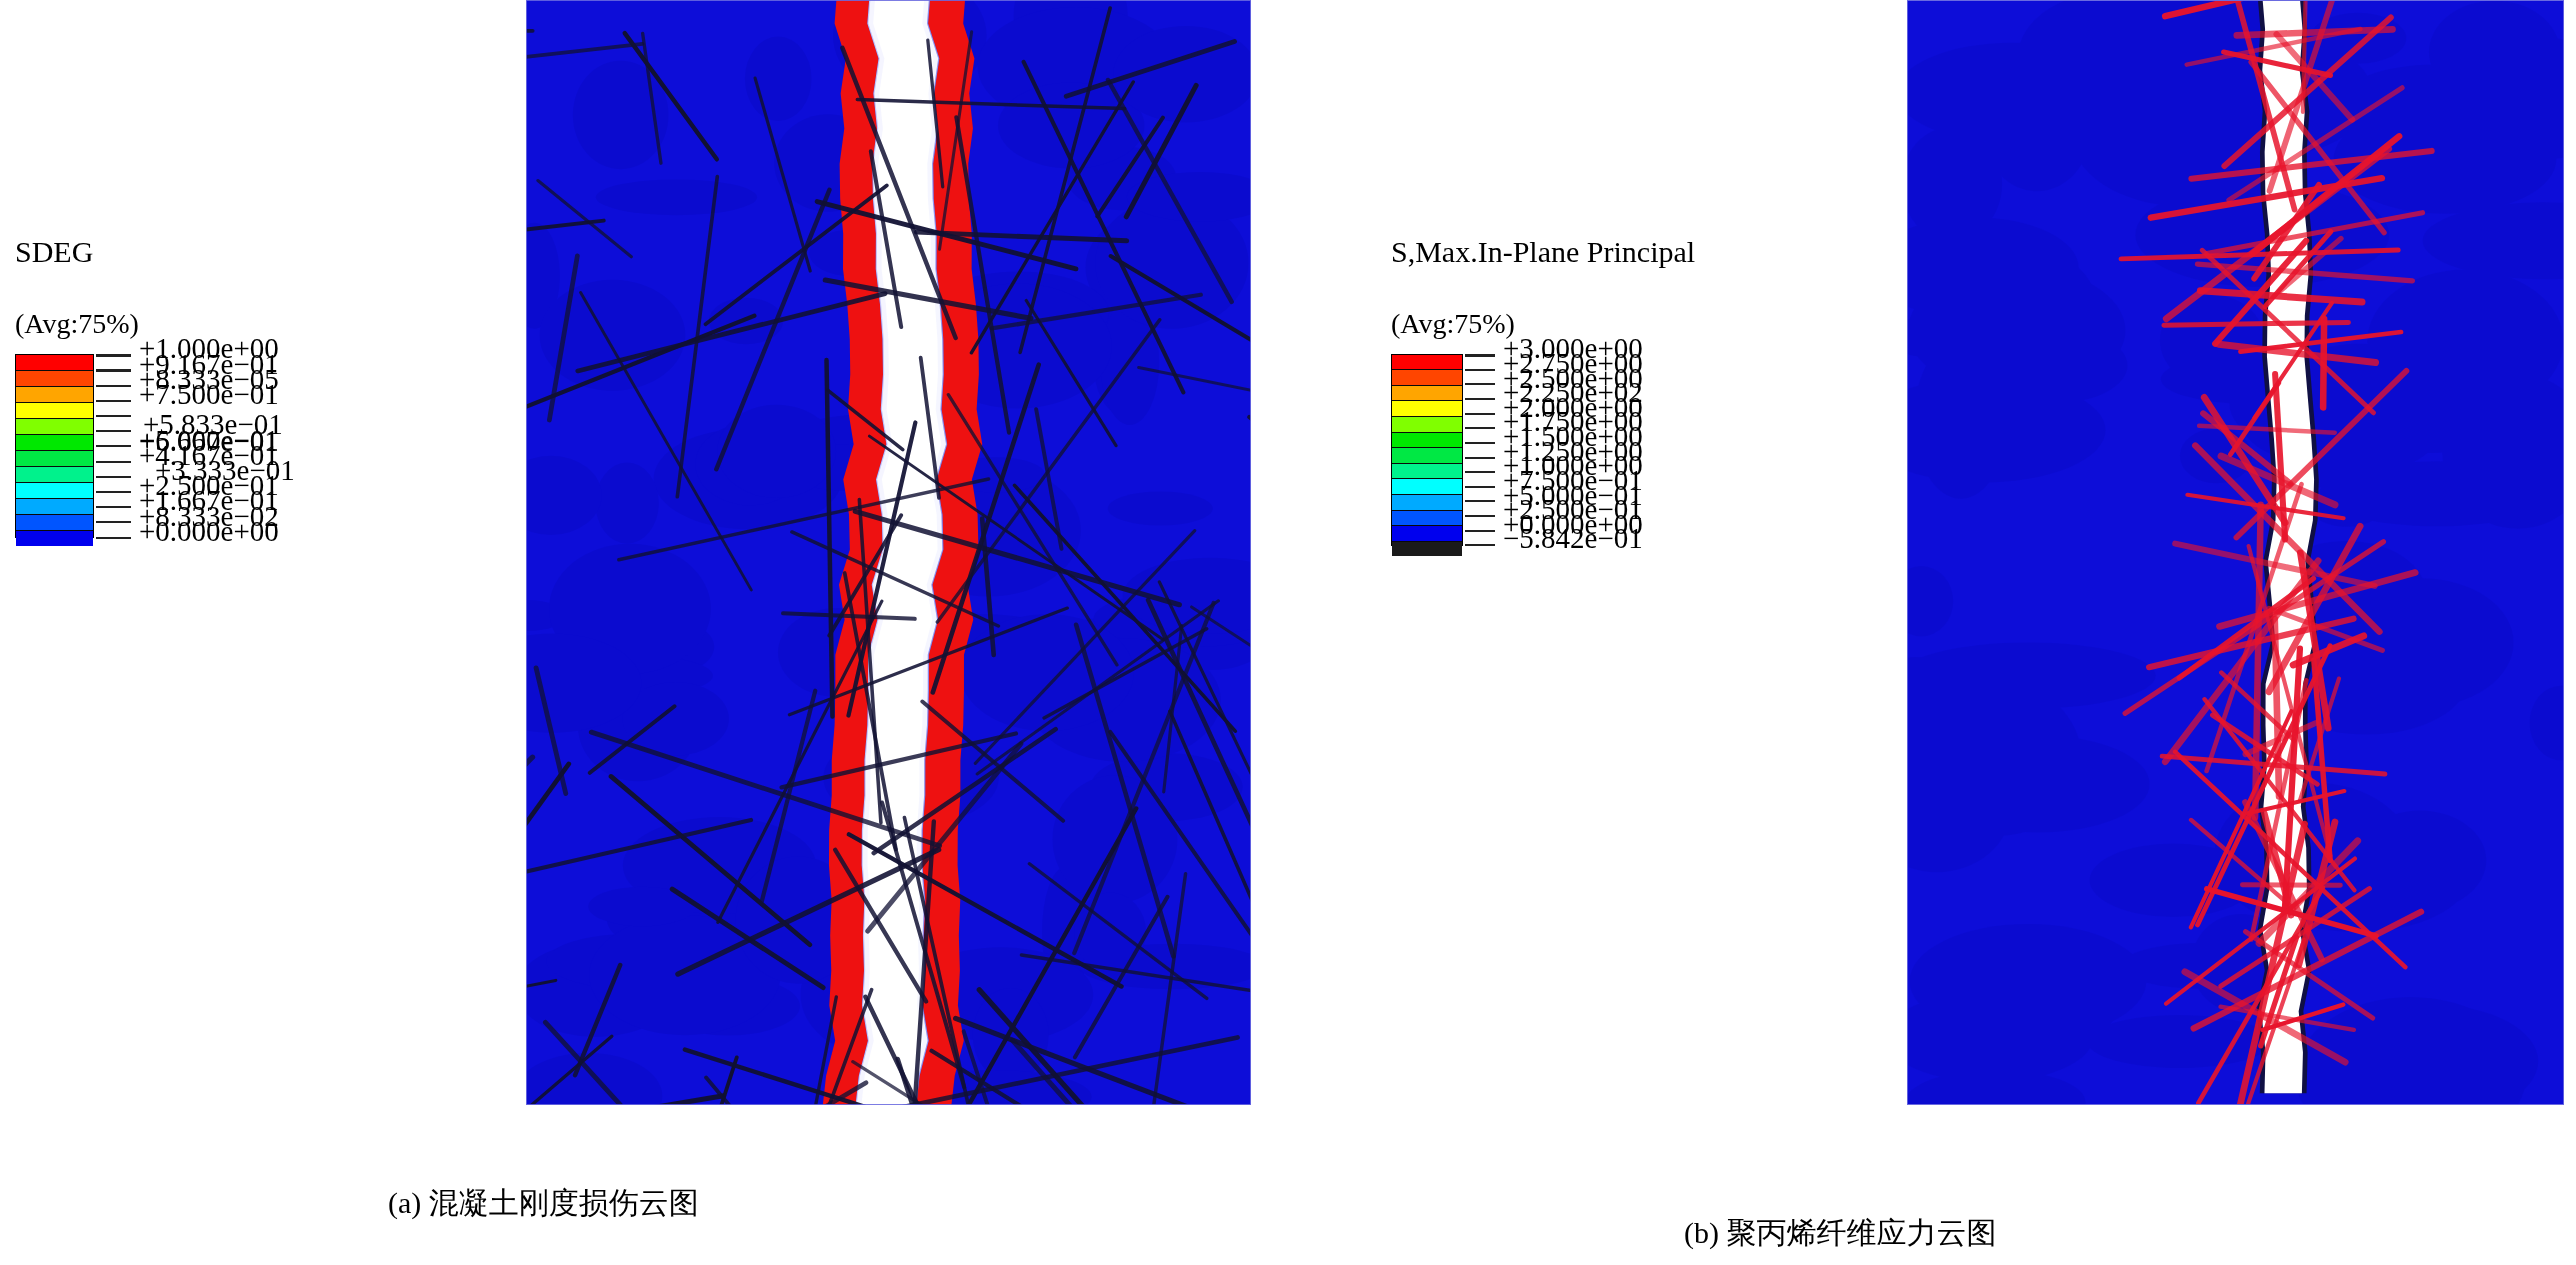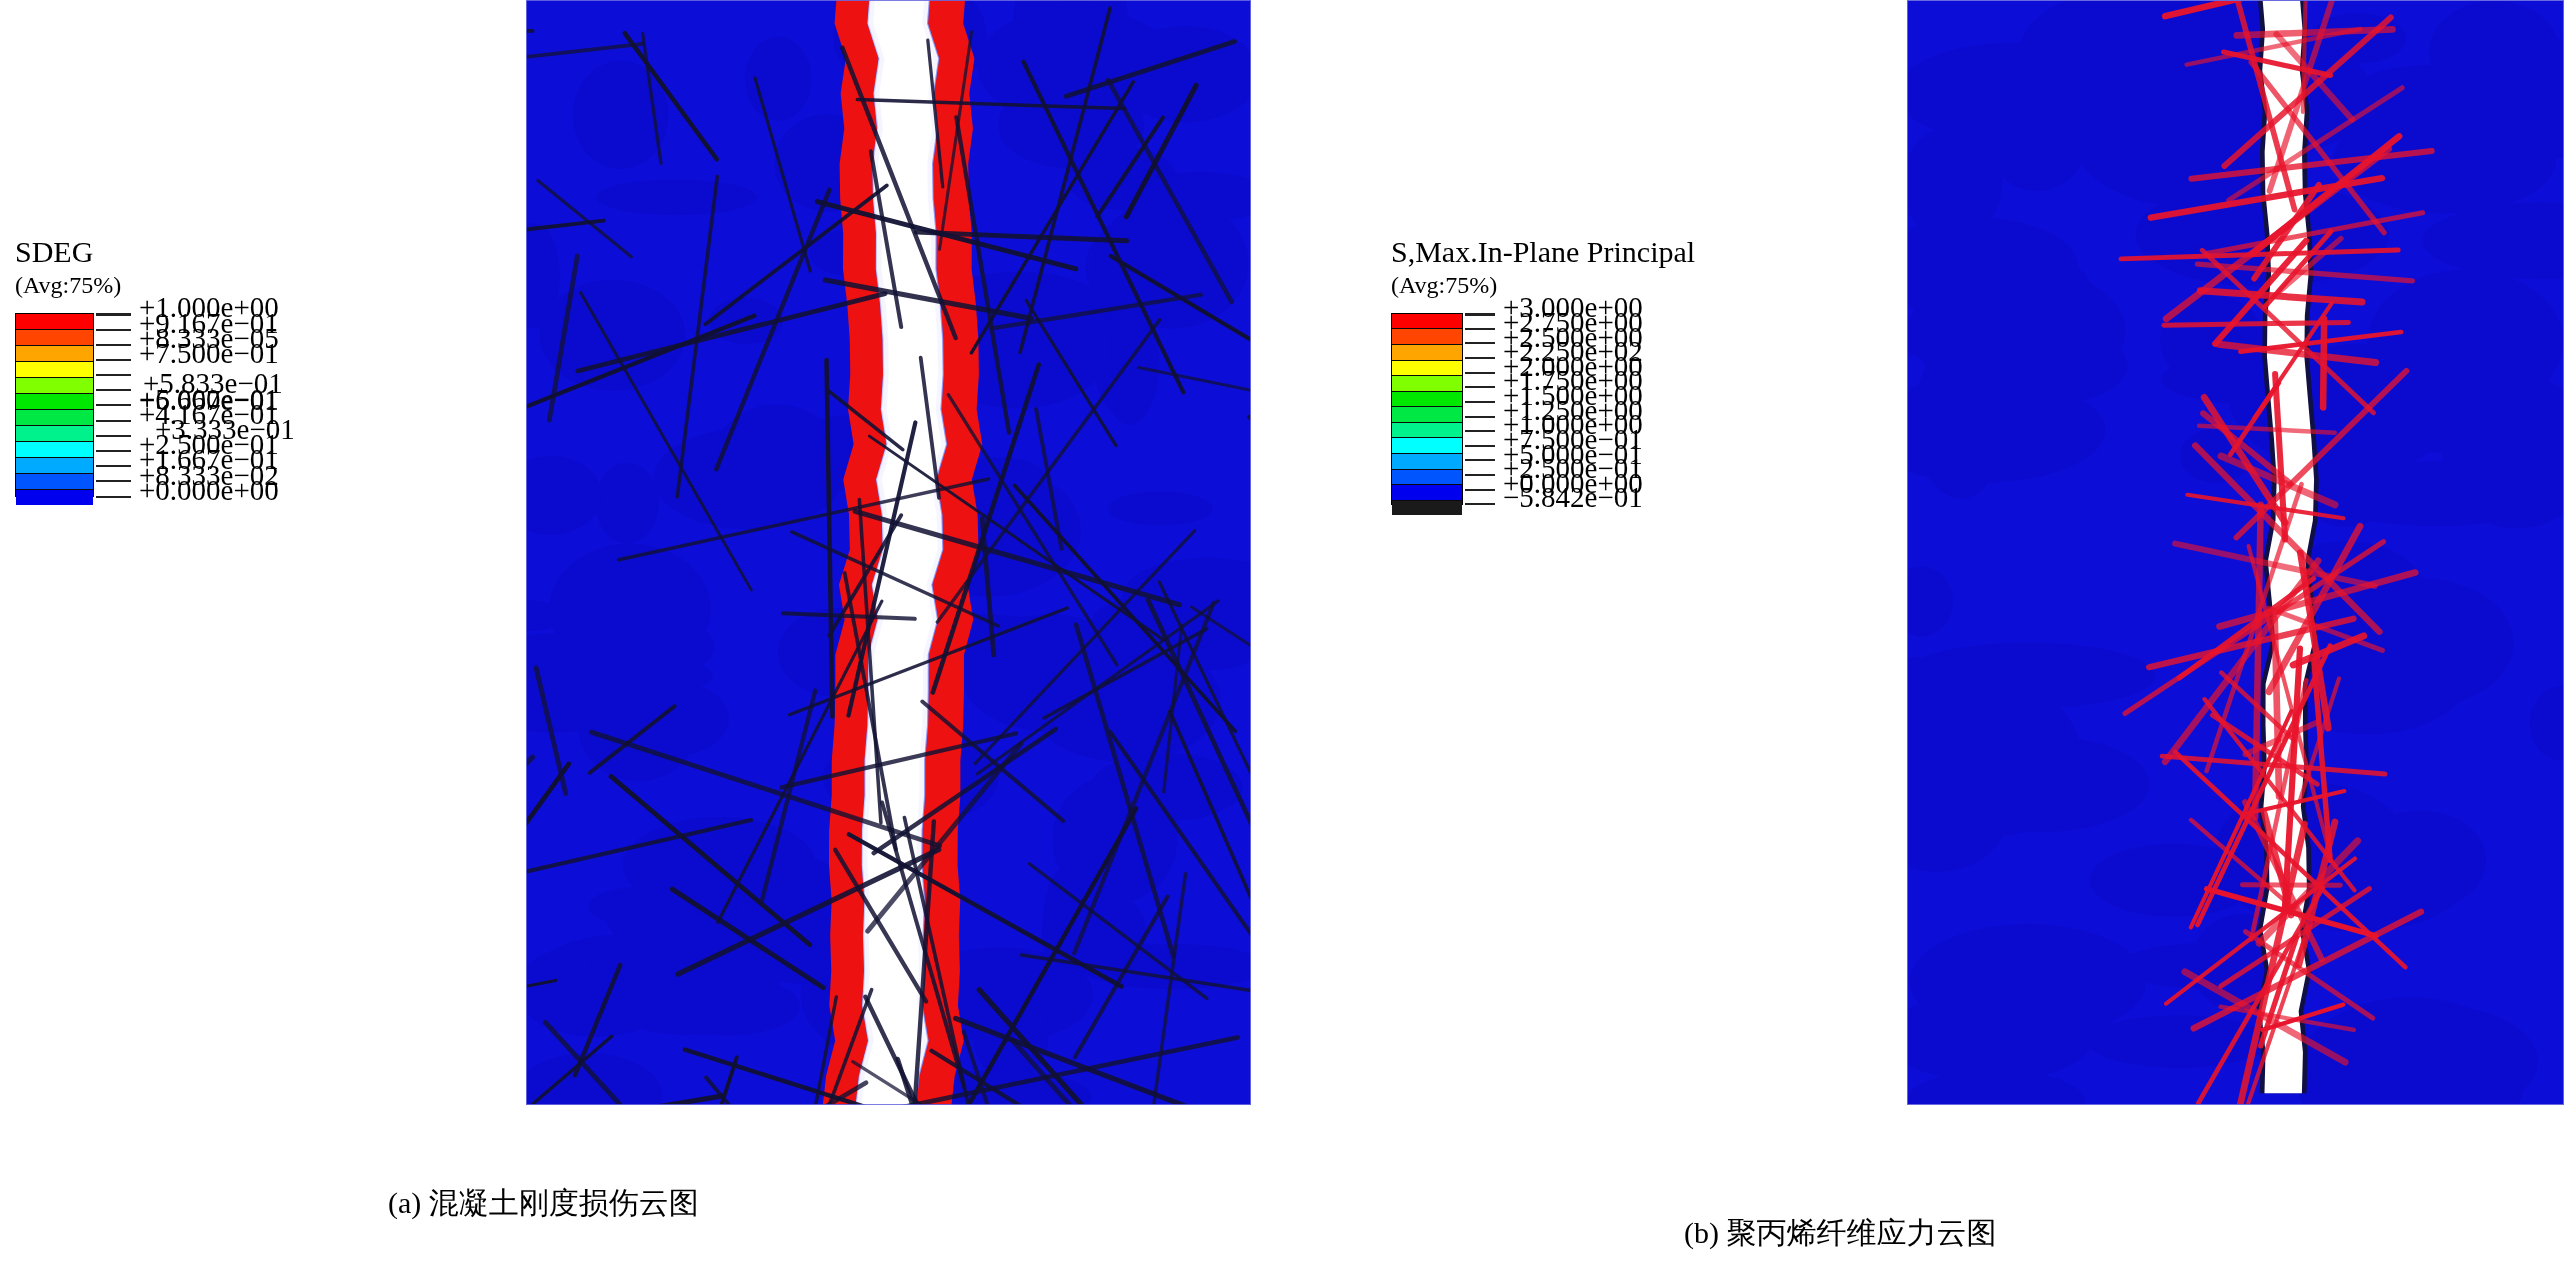--- a/index.html
+++ b/index.html
@@ -19,23 +19,24 @@
     position: absolute;
     color: #000;
   }
   .legend-title {
     font-size: 30px;
     line-height: 1.22;
     white-space: nowrap;
     letter-spacing: 0px;
   }
   .legend-sub {
-    font-size: 24px;
+    font-size: 28px;
     line-height: 1.22;
     white-space: nowrap;
+    margin-top: 36px;
   }
   .legend-body {
     position: relative;
     margin-top: 8.2px;
   }
   .colorbar {
     position: absolute;
     left: 0;
     top: 0;
     border: 1.8px solid #000;

